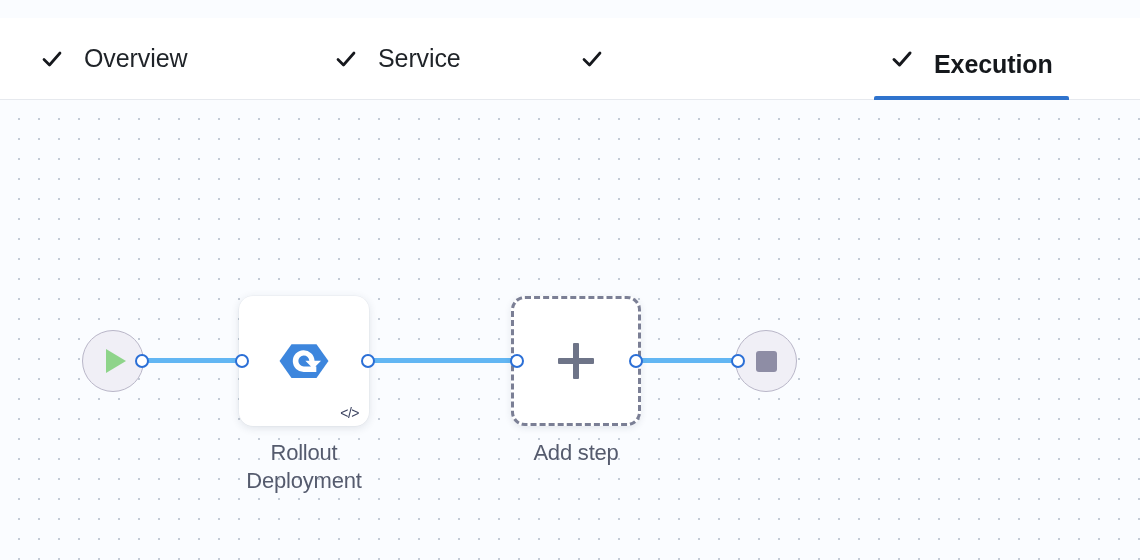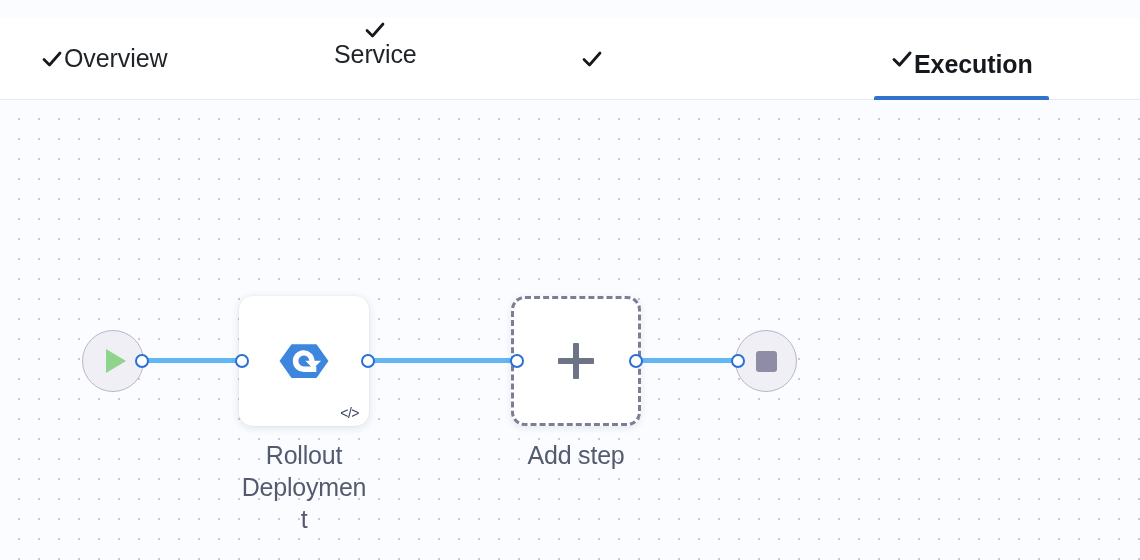--- a/index.html
+++ b/index.html
@@ -54,21 +54,21 @@
     height: 100%;
     display: flex;
     align-items: center;
   }
   .tab {
     position: absolute;
     top: 0;
     height: 100%;
     display: flex;
     align-items: center;
-    gap: 0;
+    gap: 20px;
     cursor: pointer;
     user-select: none;
   }
   .tab .chk {
     display: inline-block;
     width: 24px;
     height: 24px;
     flex: none;
     color: #16181d;
   }
@@ -88,21 +88,21 @@
     bottom: -1px;
     height: 4px;
     background: #2f73cd;
     border-radius: 2px 2px 0 0;
     display: none;
   }
   .tab.active .underline { display: block; }
 
   
   #tab-overview       { left: 40px;  }
-  #tab-service        { left: 334px; flex-direction: column; }
+  #tab-service        { left: 334px; }
   #tab-infrastructure { left: 580px; }
   #tab-execution      { left: 890px; }
 
   
   .stage {
     position: absolute;
     left: 0;
     top: 100px;
     width: 1140px;
     height: 460px;
@@ -235,21 +235,21 @@
     position: absolute;
     background: #6e7488;
     border-radius: 1px;
   }
   .plus-glyph::before { left: 0; top: 15px; width: 36px; height: 6px; }
   .plus-glyph::after  { top: 0; left: 15px; height: 36px; width: 6px; }
 
   .node-label {
     margin-top: 13px;
     text-align: center;
-    font-size: 25px;
+    font-size: 22px;
     line-height: 1.28;
     color: #555b6e;
     letter-spacing: -0.2px;
     word-wrap: break-word;
   }
 </style>
 </head>
 <body>
 
 <div class="app">

